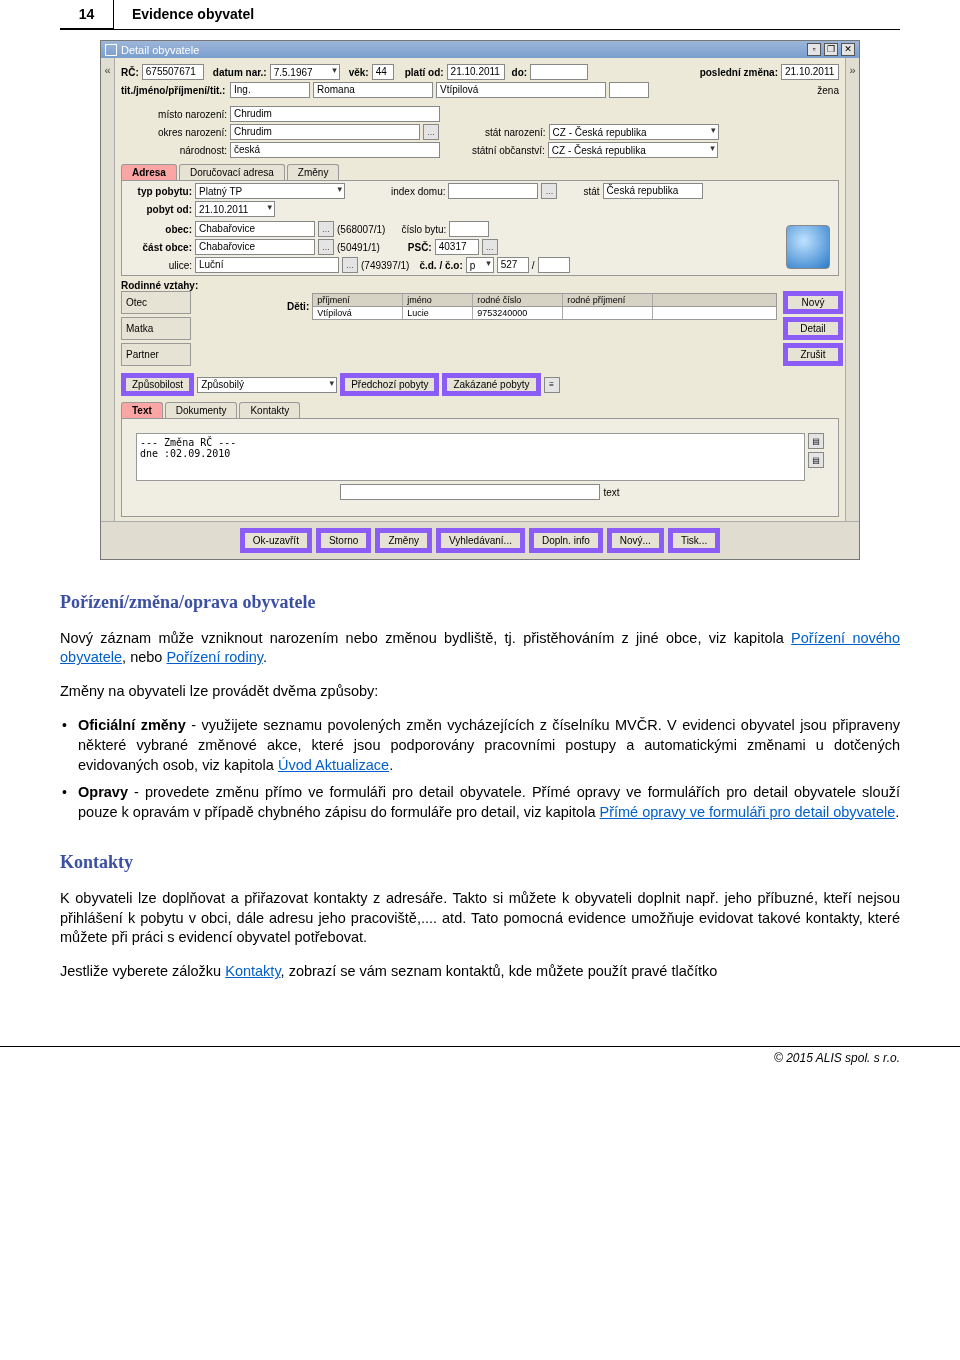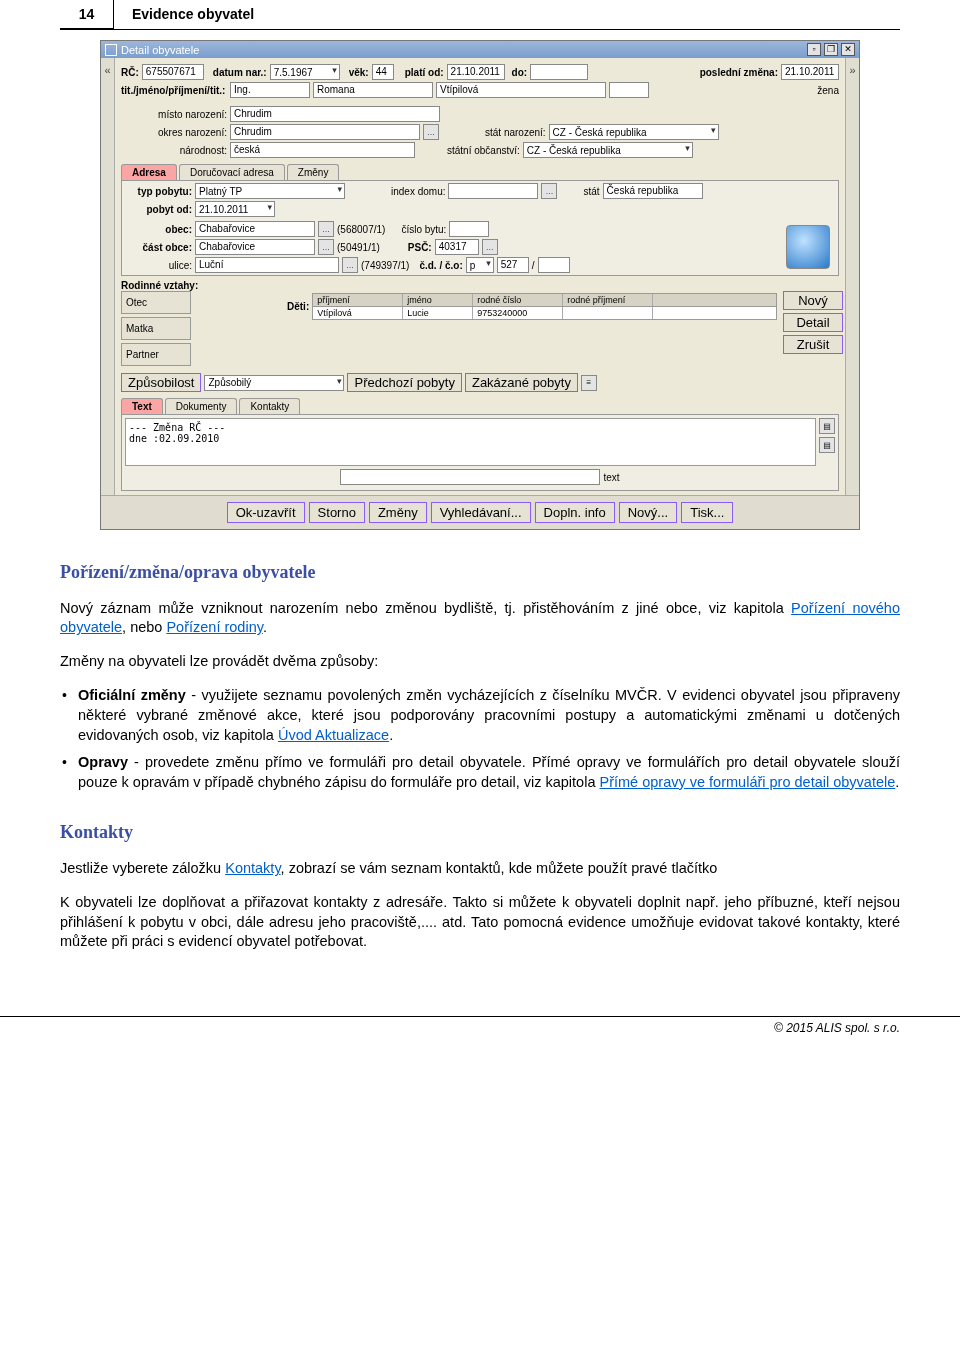--- a/index.html
+++ b/index.html
@@ -63,21 +63,21 @@
   .tabs { display:flex; gap:2px; margin-top:6px; }
   .tab { border:1px solid #999;border-bottom:none;background:#e6e3d5;padding:2px 10px;font-size:10px;border-radius:3px 3px 0 0;}
   .tab.active { background:#fca5a5; font-weight:bold;}
   .tabpanel { border:1px solid #999; background:#f0eee2; }
   .spaceline { height:4px; }
   .globe { width:44px;height:44px;border:1px solid #888;background:radial-gradient(circle at 40% 35%, #bfe2ff, #2b7ac9);border-radius:4px;}
   .kids-header { display:flex; background:#d6d3c4;border:1px solid #999;}
   .kids-header div, .kids-row div { padding:1px 4px;font-size:9px;border-right:1px solid #aaa;}
   .kids-row { display:flex;background:#fff;border:1px solid #999;border-top:none;}
   .col1{width:90px;} .col2{width:70px;} .col3{width:90px;} .col4{width:90px;}
-  .btn { background:#e6e3d5;border:1px solid #8b5cf6;padding:1px 6px;font-size:13px;display:inline-block;}
+  .btn { background:#e6e3d5;border:5px solid #8b5cf6;padding:1px 6px;font-size:10px;display:inline-block;}
   .btnw { width:60px; text-align:center;}
   .relbtn { background:#e6e3d5;border:1px solid #999;padding:4px 4px;font-size:10px;width:70px;margin-bottom:3px;display:flex;align-items:center;}
   .relbtn input{border:none;background:transparent;font-size:10px;width:100%;}
   .textarea { background:#fff;border:1px solid #999;height:48px;padding:3px;font-family:monospace;font-size:10px;white-space:pre;overflow:auto;}
   .footer-btns { display:flex;gap:4px;justify-content:center;padding:6px;background:#e0ddd0;border-top:1px solid #aaa;}
   .footer-btns .btn { padding:2px 8px; }
 
   .doc-body { font-size: 14.5px; color:#000; line-height:1.35; text-align:justify; }
   h2.blue { color:#3b4fa3; font-family:Liberation Serif, serif; font-weight:bold; font-size:18px; margin:28px 0 12px 0;}
   a.link { color:#005fcc; text-decoration:underline; }
@@ -144,21 +144,21 @@
         <div class="row">
           <span class="lbl-n" style="width:106px;text-align:right">okres narození:</span>
           <span class="txt" style="width:190px">Chrudim</span>
           <span class="pick">…</span>
           <span style="width:40px"></span>
           <span class="lbl-n">stát narození:</span>
           <span class="sel" style="width:170px">CZ - Česká republika</span>
         </div>
         <div class="row">
           <span class="lbl-n" style="width:106px;text-align:right">národnost:</span>
-          <span class="txt" style="width:185px">česká</span>
+          <span class="txt" style="width:210px">česká</span>
           <span style="width:26px"></span>
           <span class="lbl-n">státní občanství:</span>
           <span class="sel" style="width:170px">CZ - Česká republika</span>
         </div>
 
         <div class="tabs">
           <div class="tab active">Adresa</div>
           <div class="tab">Doručovací adresa</div>
           <div class="tab">Změny</div>
         </div>
@@ -267,21 +267,21 @@
           <span class="btn">Předchozí pobyty</span>
           <span class="btn">Zakázané pobyty</span>
           <span class="pick">≡</span>
         </div>
 
         <div class="tabs">
           <div class="tab active">Text</div>
           <div class="tab">Dokumenty</div>
           <div class="tab">Kontakty</div>
         </div>
-        <div class="tabpanel" style="padding:3px;">
+        <div class="tabpanel" style="padding:14px;">
           <div style="display:flex;gap:3px;">
             <div class="textarea" style="flex:1">--- Změna RČ ---
 dne :02.09.2010</div>
             <div style="width:16px;display:flex;flex-direction:column;gap:3px;">
               <span class="pick">▤</span>
               <span class="pick">▤</span>
             </div>
           </div>
           <div class="row" style="justify-content:center;margin-top:3px;">
             <span class="txt" style="width:260px"></span>
@@ -317,23 +317,23 @@
       <li>
         <strong>Oficiální změny</strong><span> - využijete seznamu povolených změn vycházejících z číselníku MVČR. V evidenci obyvatel jsou připraveny některé vybrané změnové akce, které jsou podporovány pracovními postupy a automatickými změnami u dotčených evidovaných osob, viz kapitola </span><a class="link">Úvod Aktualizace</a><span>.</span>
       </li>
       <li>
         <strong>Opravy</strong><span> - provedete změnu přímo ve formuláři pro detail obyvatele. Přímé opravy ve formulářích pro detail obyvatele slouží pouze k opravám v případě chybného zápisu do formuláře pro detail, viz kapitola </span><a class="link">Přímé opravy ve formuláři pro detail obyvatele</a><span>.</span>
       </li>
     </ul>
 
     <h2 class="blue">Kontakty</h2>
 
+    <p>K obyvateli lze doplňovat a přiřazovat kontakty z adresáře. Takto si můžete k obyvateli doplnit např. jeho příbuzné, kteří nejsou přihlášení k pobytu v obci, dále adresu jeho pracoviště,.... atd. Tato pomocná evidence umožňuje evidovat takové kontakty, které můžete při práci s evidencí obyvatel potřebovat.</p>
+
     <p>
       <span>Jestliže vyberete záložku </span><a class="link">Kontakty</a><span>, zobrazí se vám seznam kontaktů, kde můžete použít pravé tlačítko</span>
     </p>
-
-    <p>K obyvateli lze doplňovat a přiřazovat kontakty z adresáře. Takto si můžete k obyvateli doplnit např. jeho příbuzné, kteří nejsou přihlášení k pobytu v obci, dále adresu jeho pracoviště,.... atd. Tato pomocná evidence umožňuje evidovat takové kontakty, které můžete při práci s evidencí obyvatel potřebovat.</p>
   </div>
 </div>
 
 <div class="footer-line">
   <span>© 2015 ALIS spol. s r.o.</span>
 </div>
 
 </body></html>

